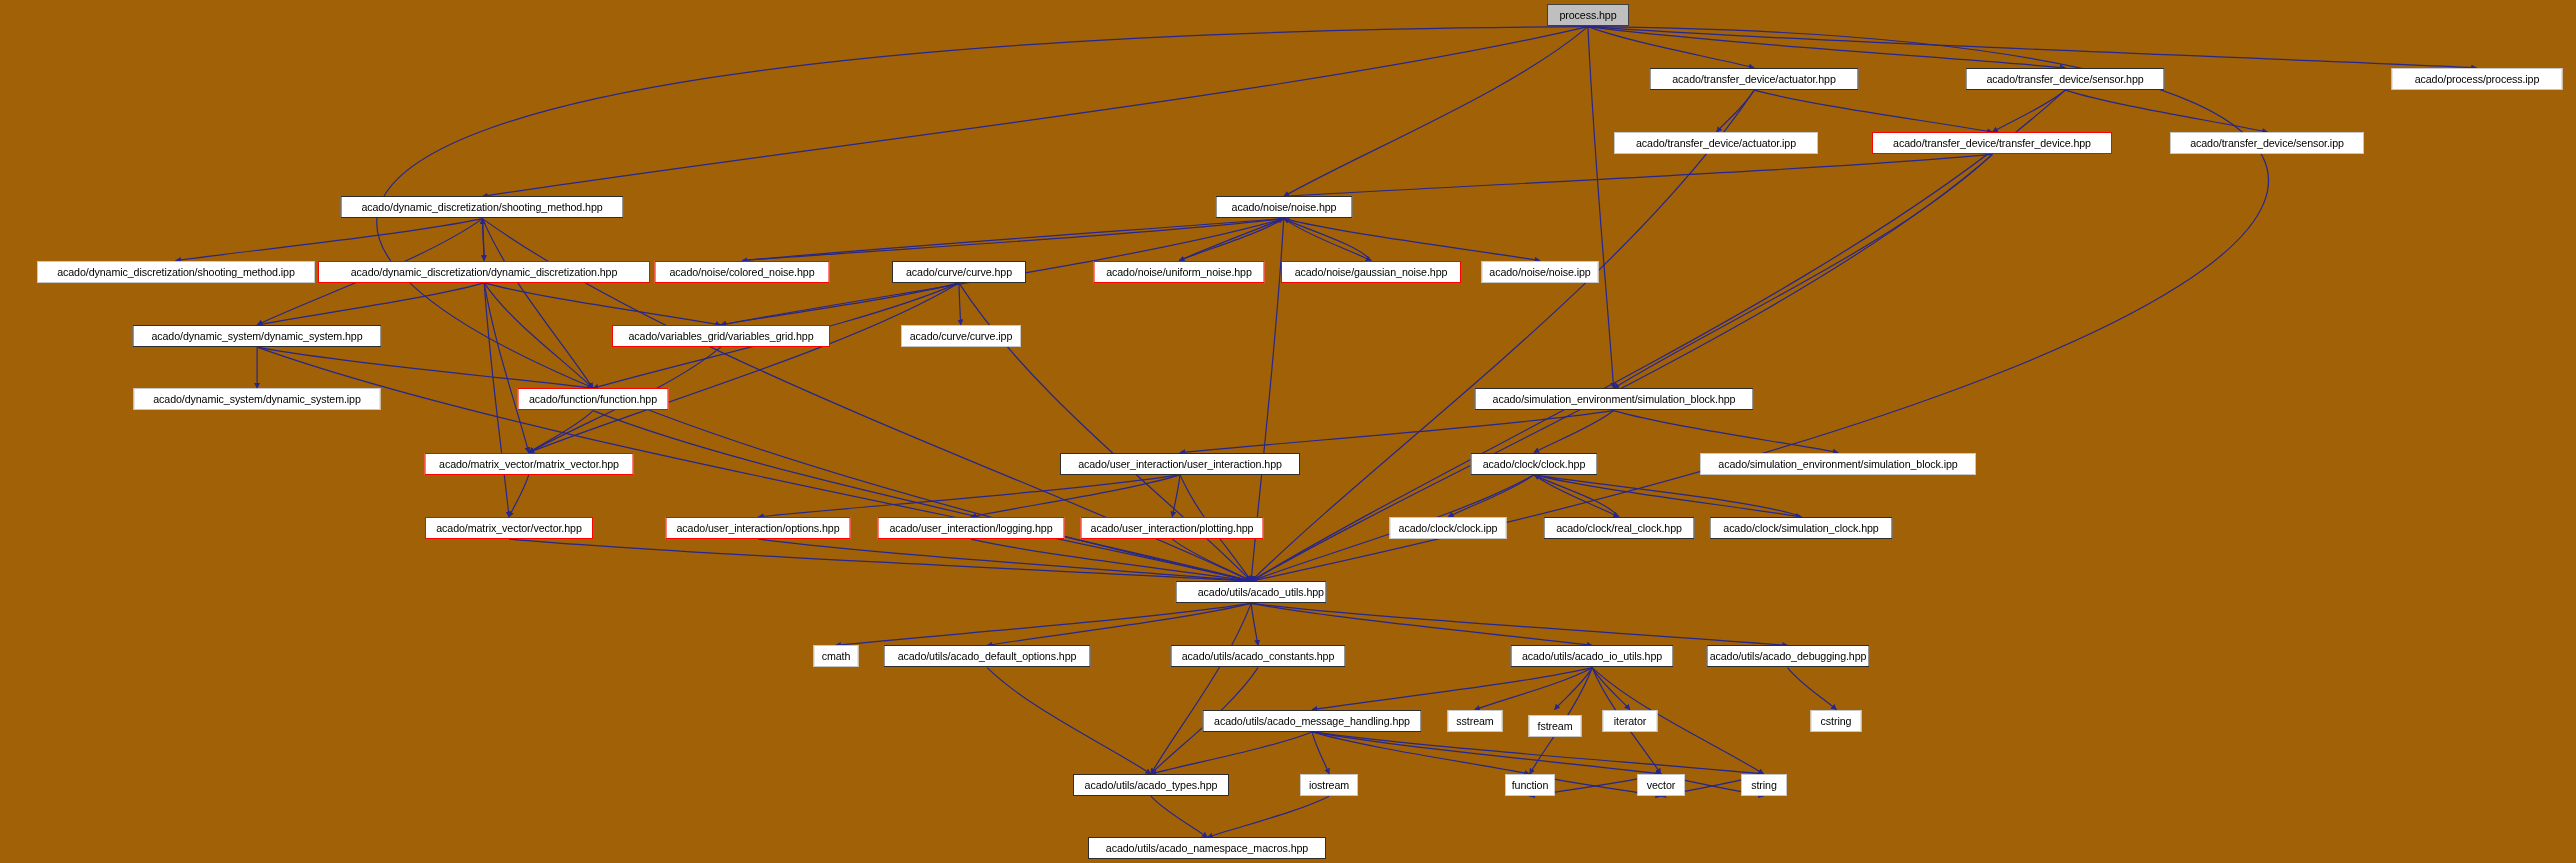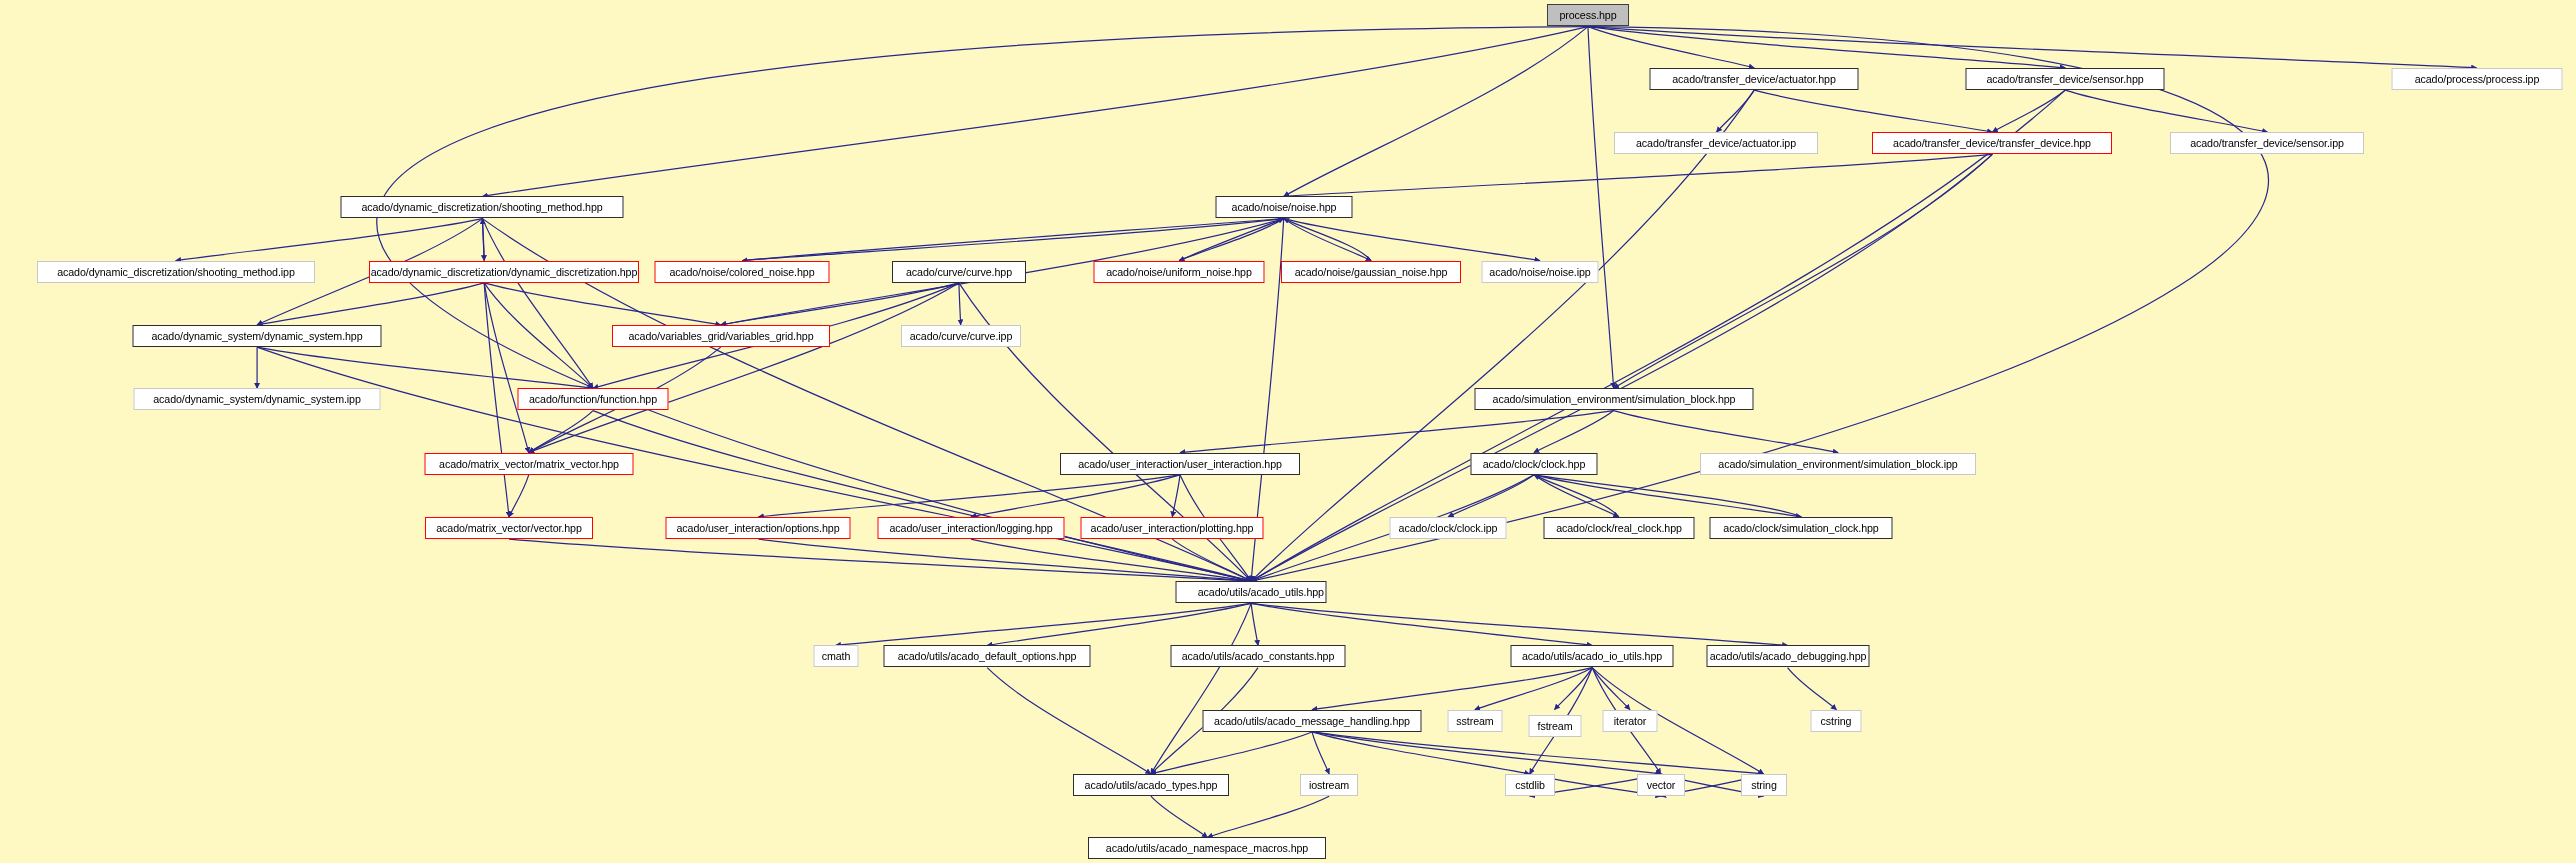--- a/index.html
+++ b/index.html
@@ -5,21 +5,21 @@
 <style>
   html, body {
     margin: 0;
     padding: 0;
     background: #ffffff;
   }
   #graph-root {
     position: relative;
     width: 2576px;
     height: 864px;
-    background: #fef9c3;
+    background: #a16207;
     font-family: "Liberation Sans", sans-serif;
     overflow: hidden;
   }
   #edge-layer {
     position: absolute;
     left: 0;
     top: 0;
     width: 2576px;
     height: 864px;
     pointer-events: none;
@@ -178,21 +178,21 @@
       <div class="node root" style="left: 1588px; top: 15.4px; width: 82px; height: 22px;">process.hpp</div>
       <div class="node hdr" style="left: 1754px; top: 79px; width: 209px; height: 22px;">acado/transfer_device/actuator.hpp</div>
       <div class="node hdr" style="left: 2065px; top: 79px; width: 199px; height: 22px;">acado/transfer_device/sensor.hpp</div>
       <div class="node lite" style="left: 2477px; top: 79px; width: 171px; height: 22px;">acado/process/process.ipp</div>
       <div class="node lite" style="left: 1716px; top: 143px; width: 204px; height: 22px;">acado/transfer_device/actuator.ipp</div>
       <div class="node red" style="left: 1992px; top: 143px; width: 240px; height: 22px; text-align: right;">acado/transfer_device/transfer_device.hpp</div>
       <div class="node lite" style="left: 2267px; top: 143px; width: 194px; height: 22px;">acado/transfer_device/sensor.ipp</div>
       <div class="node hdr" style="left: 482px; top: 207px; width: 283px; height: 22px;">acado/dynamic_discretization/shooting_method.hpp</div>
       <div class="node hdr" style="left: 1284px; top: 207px; width: 137px; height: 22px;">acado/noise/noise.hpp</div>
       <div class="node lite" style="left: 176px; top: 272px; width: 278px; height: 22px;">acado/dynamic_discretization/shooting_method.ipp</div>
-      <div class="node red" style="left: 504px; top: 272px; width: 270px; height: 22px;">acado/dynamic_discretization/dynamic_discretization.hpp</div>
+      <div class="node red" style="left: 484px; top: 272px; width: 332px; height: 22px;">acado/dynamic_discretization/dynamic_discretization.hpp</div>
       <div class="node red" style="left: 742px; top: 272px; width: 175px; height: 22px;">acado/noise/colored_noise.hpp</div>
       <div class="node hdr" style="left: 959px; top: 272px; width: 134px; height: 22px;">acado/curve/curve.hpp</div>
       <div class="node red" style="left: 1179px; top: 272px; width: 171px; height: 22px;">acado/noise/uniform_noise.hpp</div>
       <div class="node red" style="left: 1371px; top: 272px; width: 180px; height: 22px;">acado/noise/gaussian_noise.hpp</div>
       <div class="node lite" style="left: 1540px; top: 272px; width: 117px; height: 22px;">acado/noise/noise.ipp</div>
       <div class="node hdr" style="left: 257px; top: 336px; width: 249px; height: 22px;">acado/dynamic_system/dynamic_system.hpp</div>
       <div class="node red" style="left: 721px; top: 336px; width: 218px; height: 22px;">acado/variables_grid/variables_grid.hpp</div>
       <div class="node lite" style="left: 961px; top: 336px; width: 120px; height: 22px;">acado/curve/curve.ipp</div>
       <div class="node lite" style="left: 257px; top: 399px; width: 247px; height: 22px;">acado/dynamic_system/dynamic_system.ipp</div>
       <div class="node red" style="left: 593px; top: 399px; width: 151px; height: 22px;">acado/function/function.hpp</div>
@@ -214,19 +214,19 @@
       <div class="node hdr" style="left: 1258px; top: 656px; width: 175px; height: 22px;">acado/utils/acado_constants.hpp</div>
       <div class="node hdr" style="left: 1592px; top: 656px; width: 163px; height: 22px;">acado/utils/acado_io_utils.hpp</div>
       <div class="node hdr" style="left: 1788px; top: 656px; width: 163px; height: 22px;">acado/utils/acado_debugging.hpp</div>
       <div class="node hdr" style="left: 1312px; top: 721px; width: 219px; height: 22px;">acado/utils/acado_message_handling.hpp</div>
       <div class="node lite" style="left: 1475px; top: 721px; width: 55px; height: 22px;">sstream</div>
       <div class="node lite" style="left: 1555px; top: 726px; width: 53px; height: 22px;">fstream</div>
       <div class="node lite" style="left: 1630px; top: 721px; width: 55px; height: 22px;">iterator</div>
       <div class="node lite" style="left: 1836px; top: 721px; width: 51px; height: 22px;">cstring</div>
       <div class="node hdr" style="left: 1151px; top: 785px; width: 156px; height: 22px;">acado/utils/acado_types.hpp</div>
       <div class="node lite" style="left: 1329px; top: 785px; width: 58px; height: 22px;">iostream</div>
-      <div class="node lite" style="left: 1530px; top: 785px; width: 50px; height: 22px;">cstdlib</div>
+      <div class="node lite" style="left: 1530px; top: 785px; width: 50px; height: 22px;">function</div>
       <div class="node lite" style="left: 1661px; top: 785px; width: 48px; height: 22px;">vector</div>
       <div class="node lite" style="left: 1764px; top: 785px; width: 46px; height: 22px;">string</div>
       <div class="node hdr" style="left: 1207px; top: 848px; width: 238px; height: 22px;">acado/utils/acado_namespace_macros.hpp</div>
     </div>
 </div>
 
 
 </body></html>

